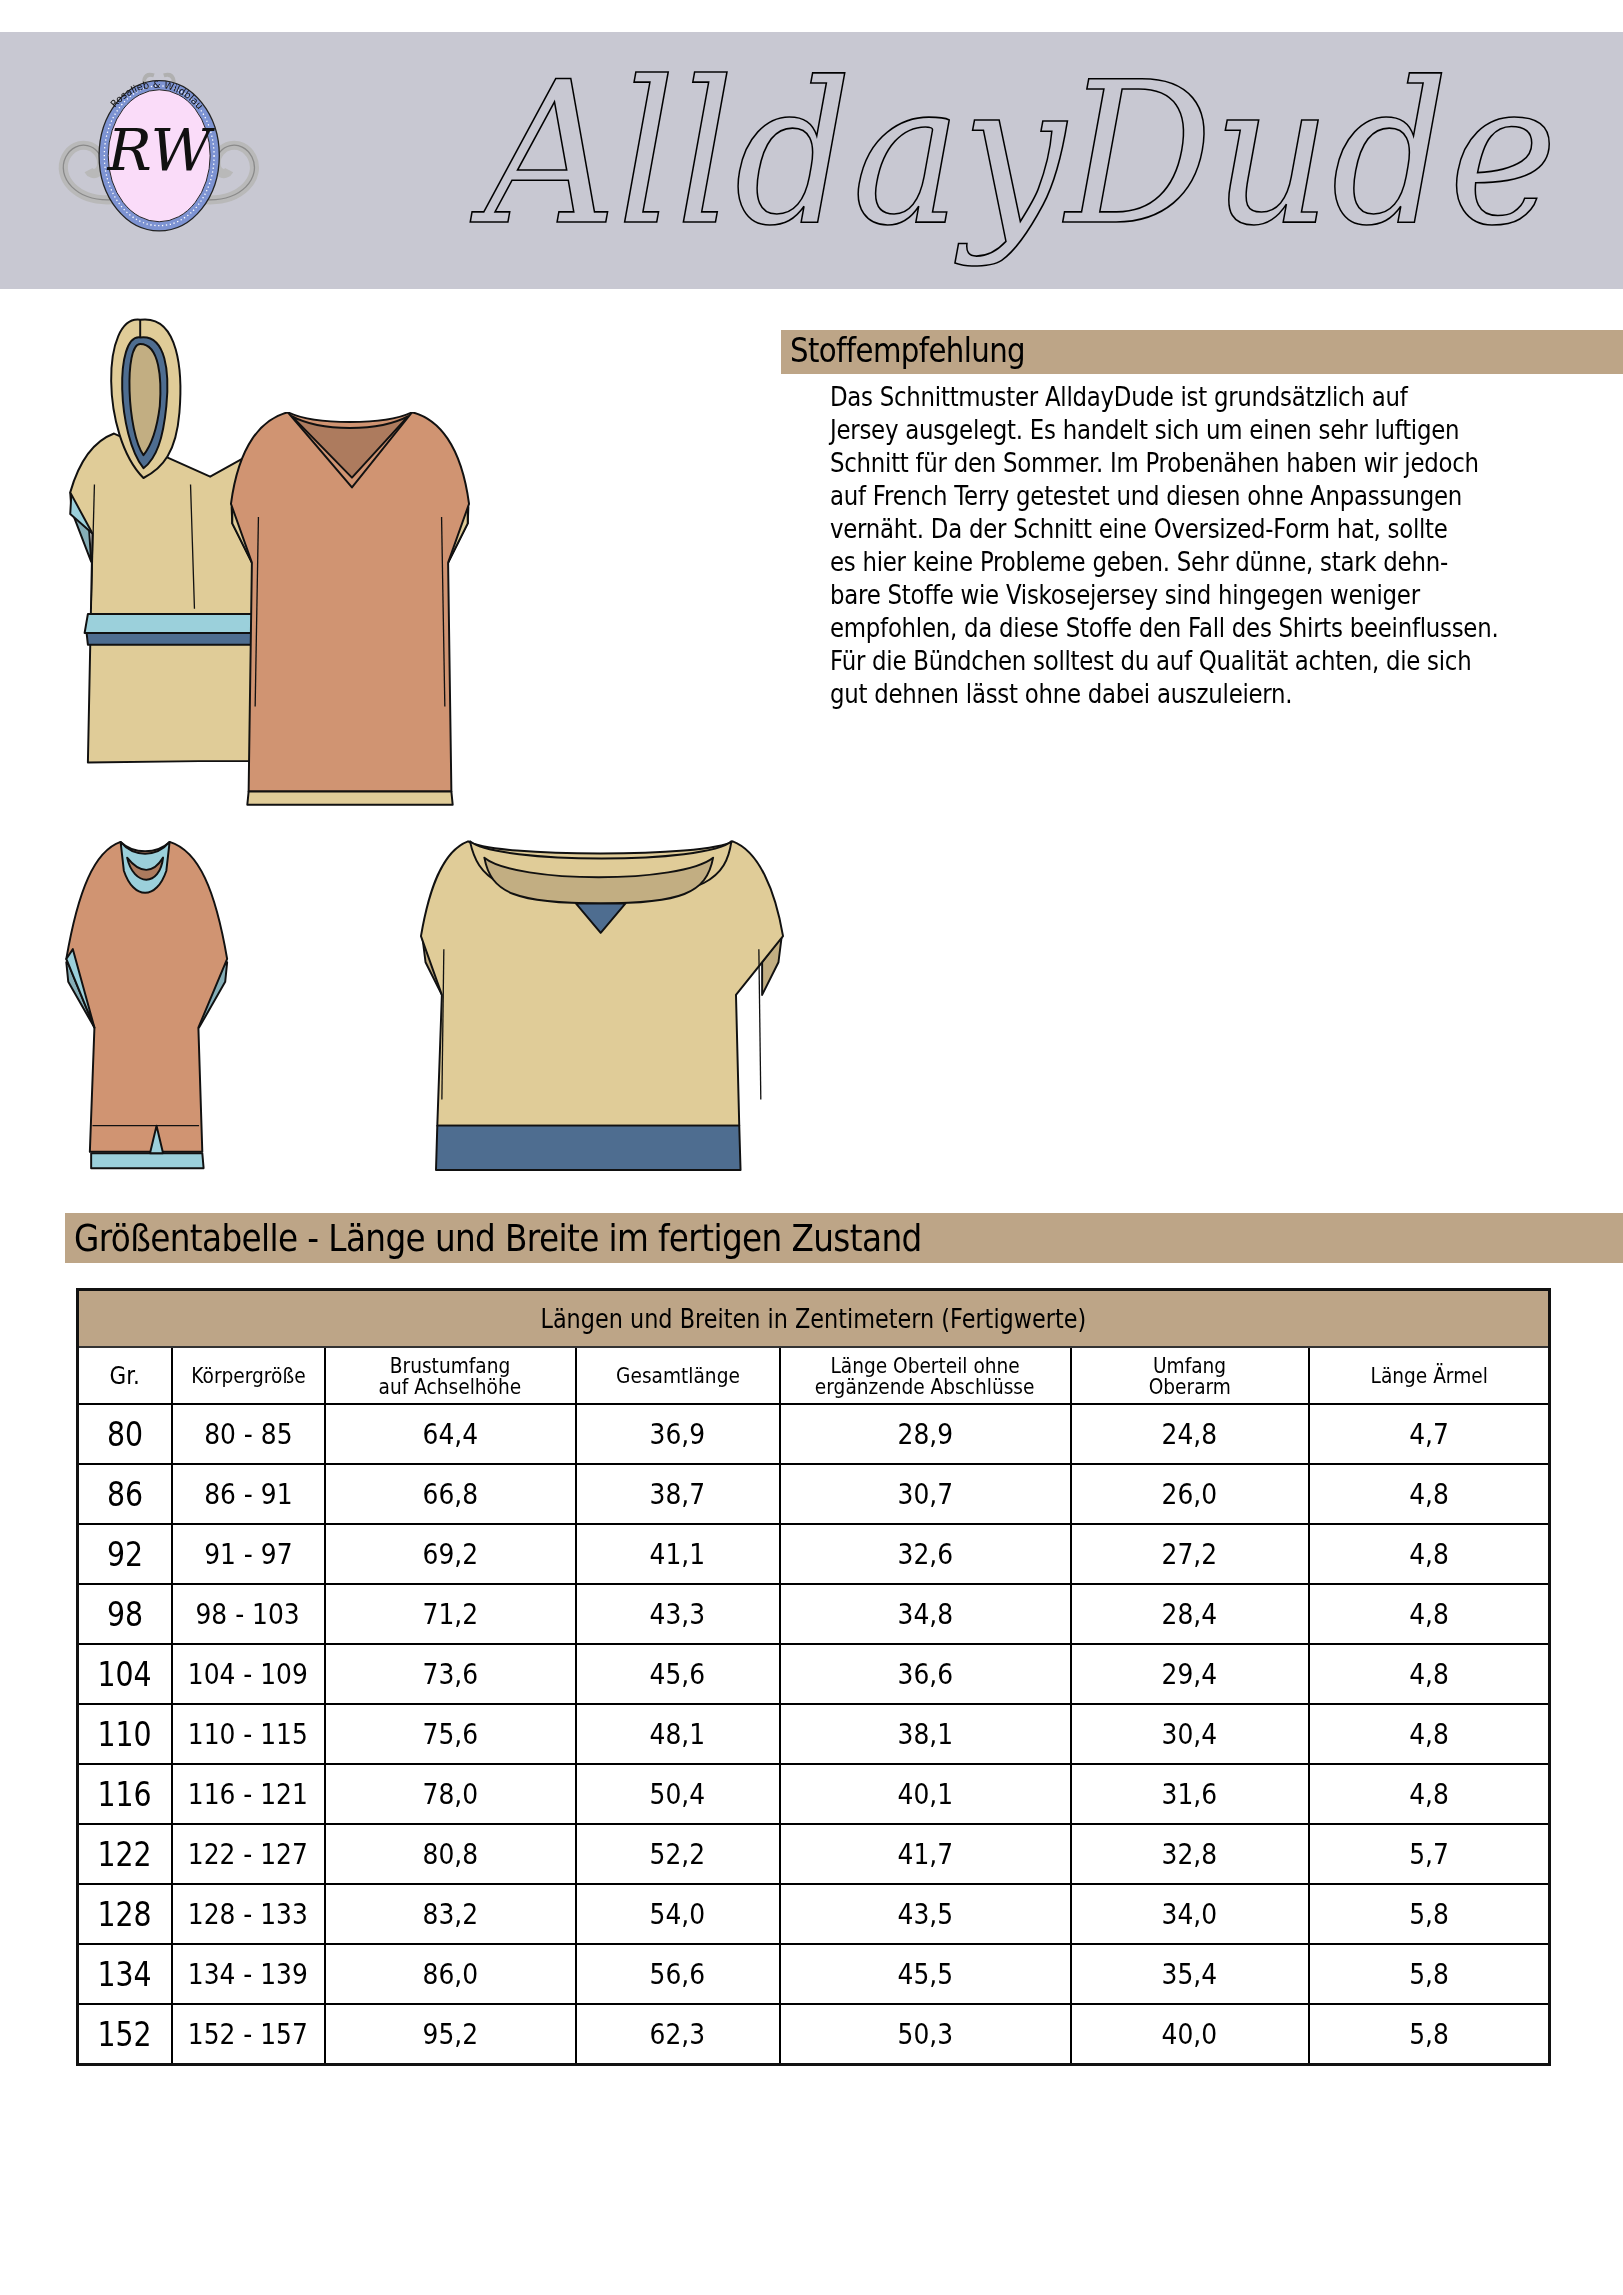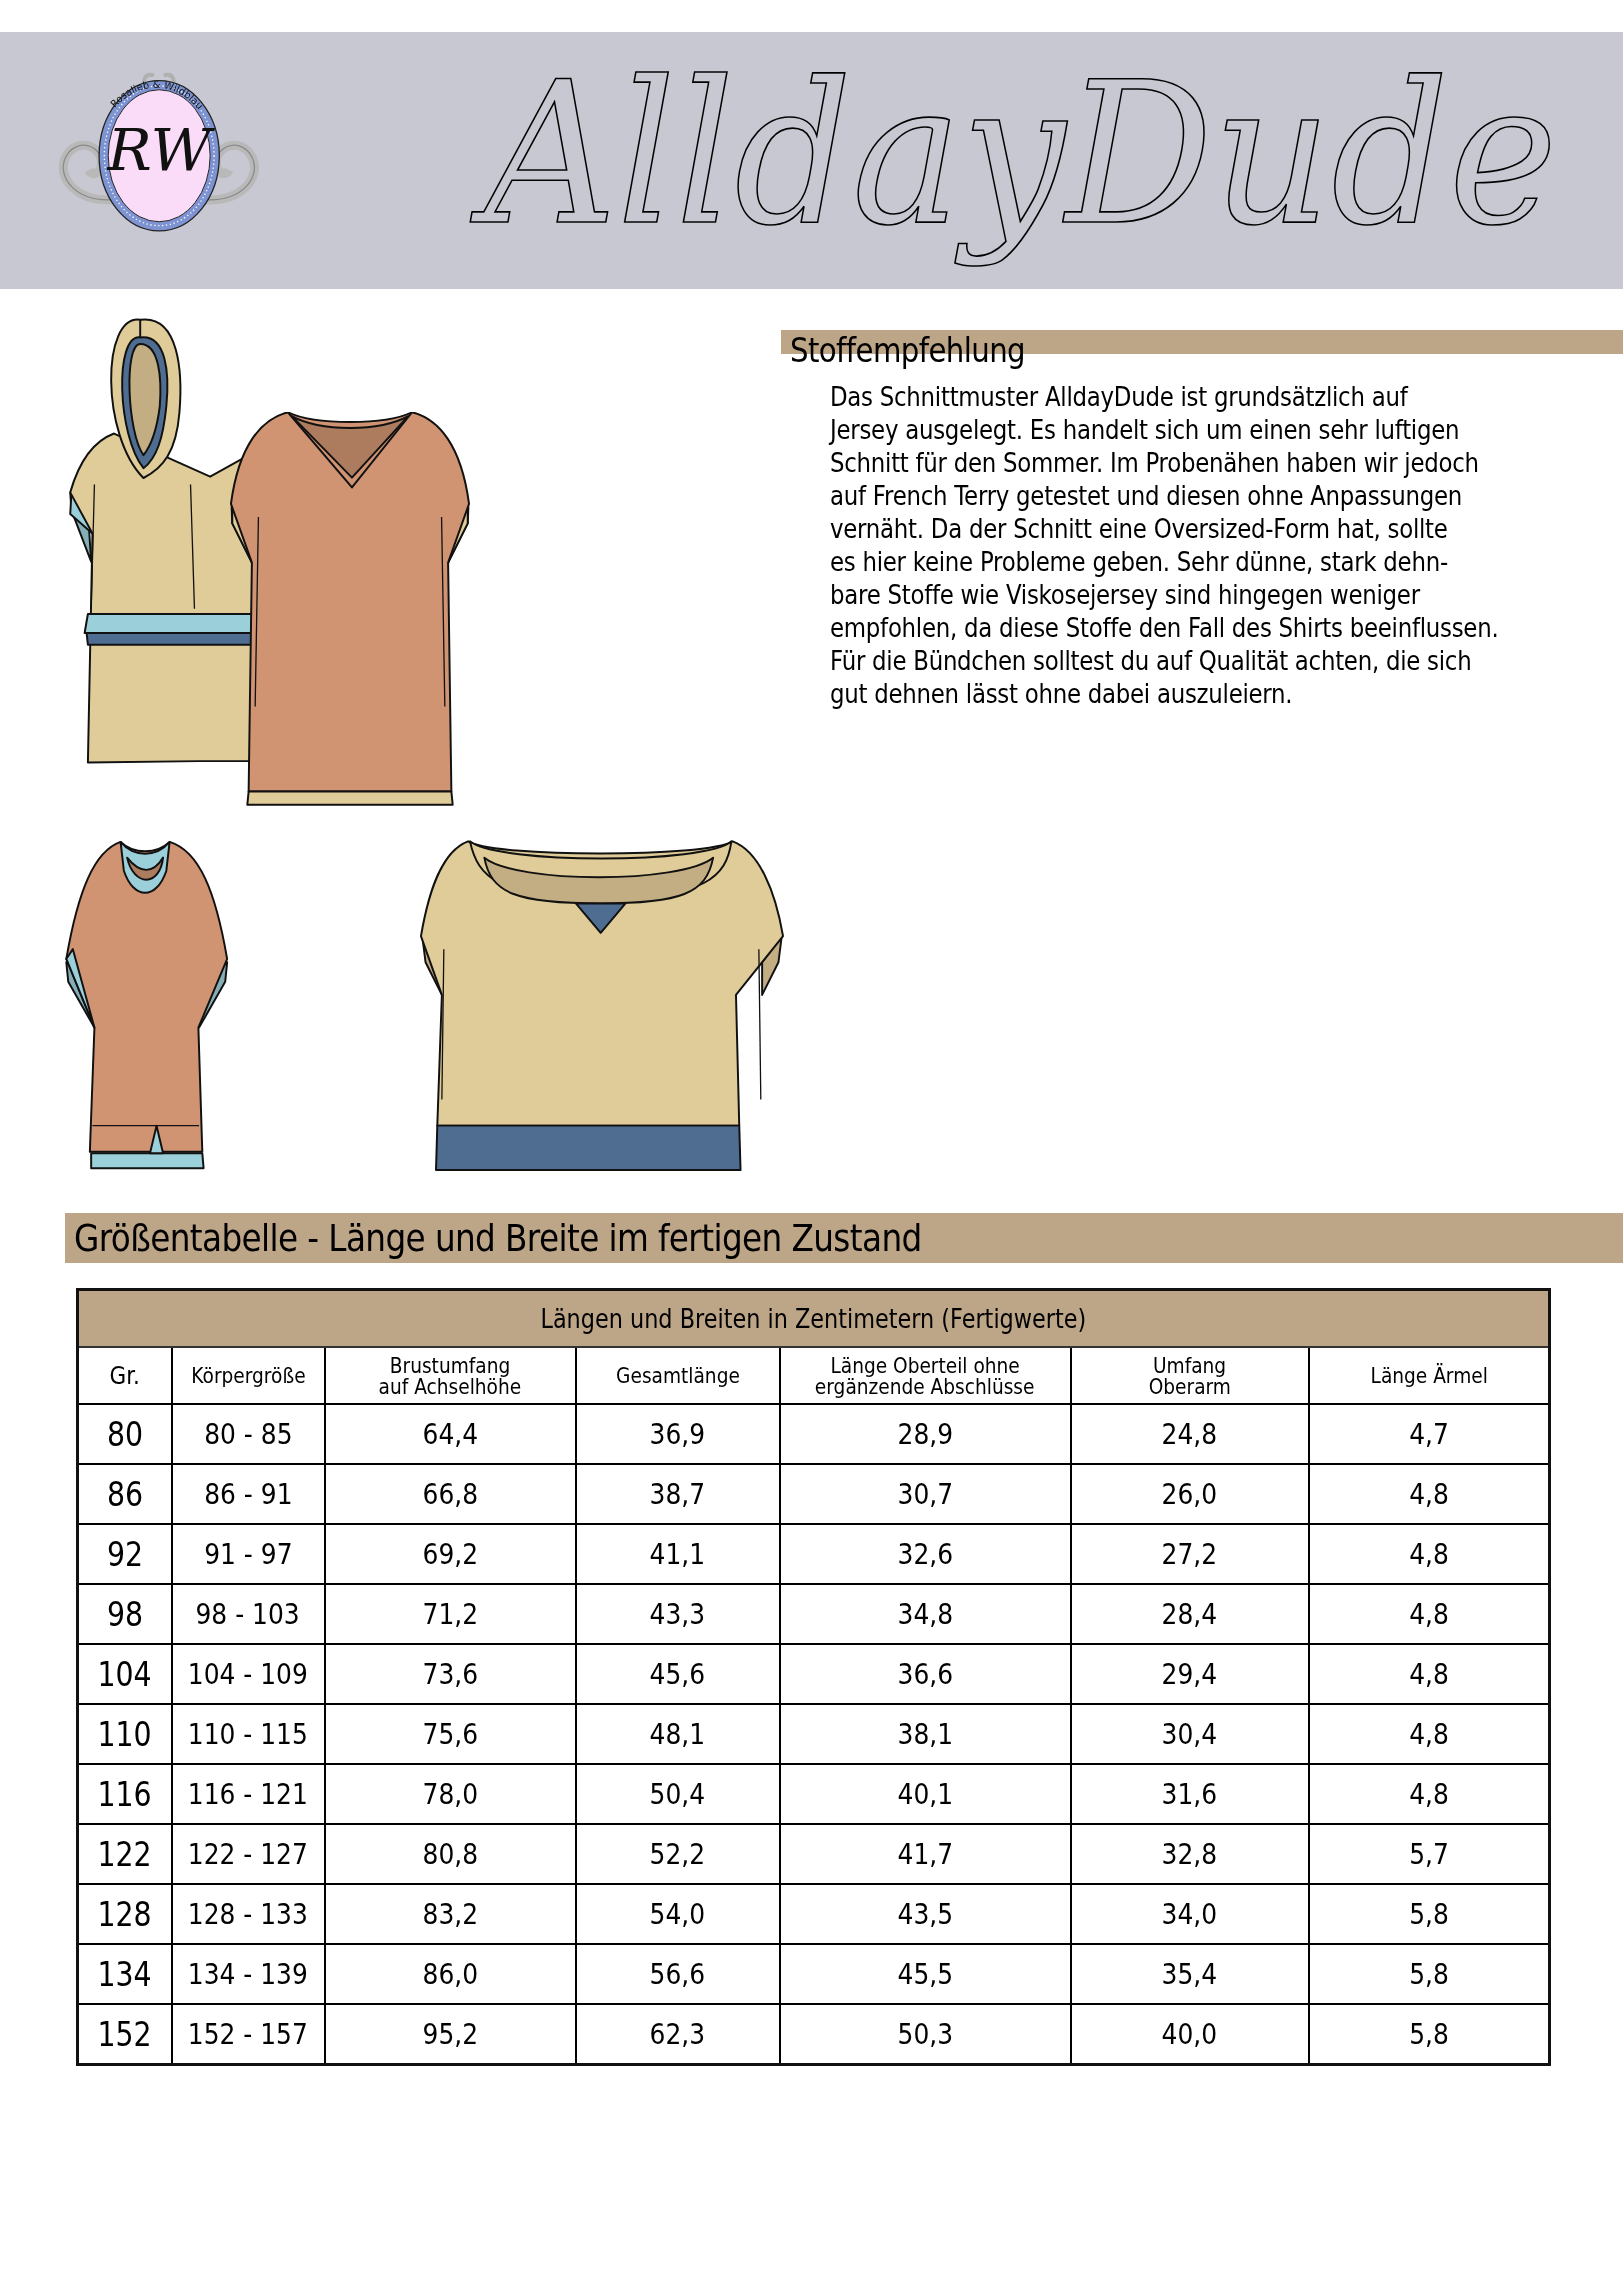--- a/index.html
+++ b/index.html
@@ -7,21 +7,21 @@
          font-family:"DejaVu Sans", sans-serif; color:#000; }
 
   
   .banner { position:absolute; left:0; top:32px; width:1623px; height:257px; background:#c8c8d2; }
   .logo { position:absolute; left:36px; top:46px; width:249px; height:196px; }
   .title-script { position:absolute; left:458px; top:26px; width:1152px; height:288px; }
 
   
   .section-bar { position:absolute; background:#bda587; }
   .section-bar span { position:absolute; left:9.2px; font-family:"DejaVu Sans", sans-serif; font-weight:normal; letter-spacing:-0.7px; transform-origin:left center; }
-  .sb1 { left:781px; top:330px; width:842px; height:24px; }
+  .sb1 { left:781px; top:330px; width:842px; height:44px; }
   .sb1 span { font-size:34px; top:0px; transform:scaleX(0.86); }
   .sb2 { left:65px; top:1213px; width:1558px; height:50px;padding-left:24px; }
   .sb2 span { font-size:38px; top:2.6px; transform:scaleX(0.86); }
 
   
   .body-text { position:absolute; left:782px; top:381px; width:831px; font-size:26px; line-height:33px; letter-spacing:-0.3px;margin-left:48px; }
   .body-text div { white-space:nowrap; transform:scaleX(0.88); transform-origin:left center; }
 
   
   .garment { position:absolute; }

